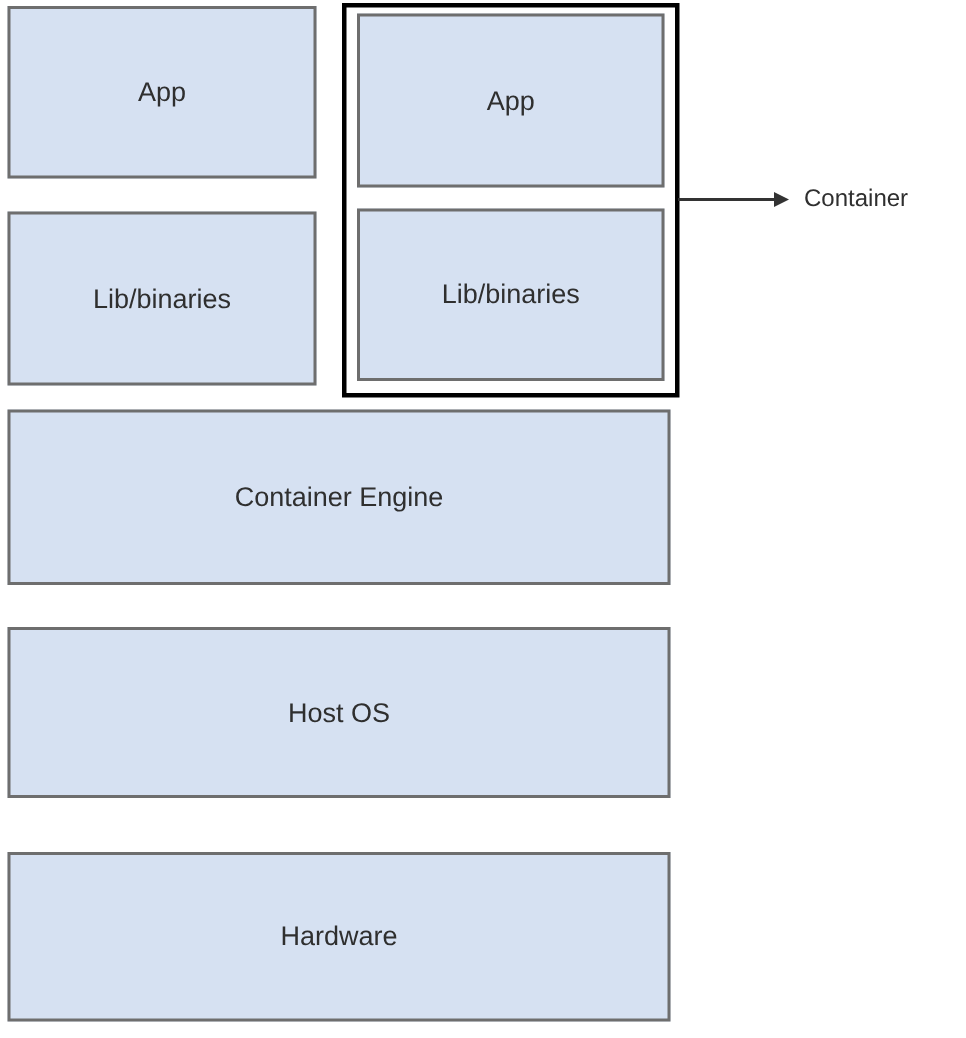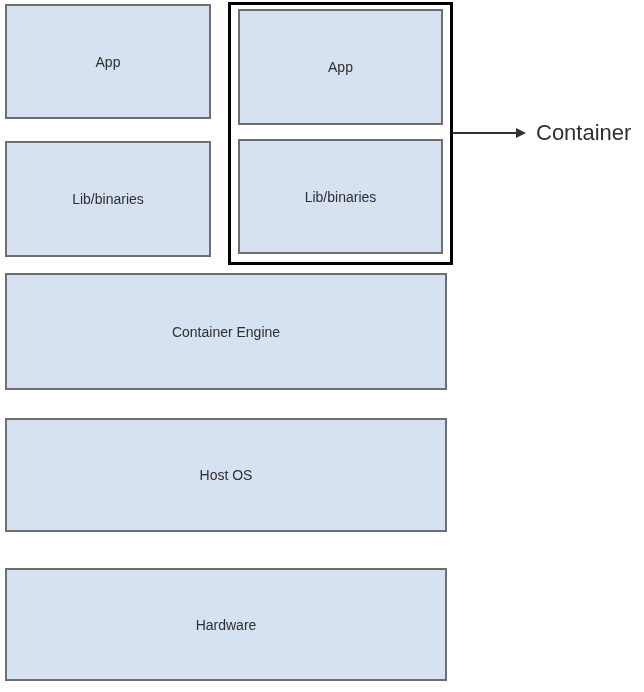--- a/index.html
+++ b/index.html
@@ -24,21 +24,21 @@
   }
   .box {
     position: absolute;
     background: var(--box-fill);
     border: 2px solid var(--box-border);
     display: flex;
     align-items: center;
     justify-content: center;
   }
   .box-label {
-    font-size: 14px;
+    font-size: 18px;
     color: var(--text);
     text-align: center;
     white-space: nowrap;
   }
   
   .app-left  { left: 5px;  top: 4px;   width: 206px; height: 115px; }
   .lib-left  { left: 5px;  top: 141px; width: 206px; height: 116px; }
   
   .container-outline {
     position: absolute;
@@ -65,21 +65,21 @@
     left: 516px; top: 128px;
     width: 0; height: 0;
     border-top: 5px solid transparent;
     border-bottom: 5px solid transparent;
     border-left: 10px solid var(--arrow);
   }
   .callout-label {
     position: absolute;
     left: 536px; top: 123px;
     height: 20px; line-height: 20px;
-    font-size: 22px;
+    font-size: 16px;
     color: var(--text);
     white-space: nowrap;
   }
 </style>
 </head>
 <body>
 
 <div class="canvas">
 
   <div class="box app-left">

